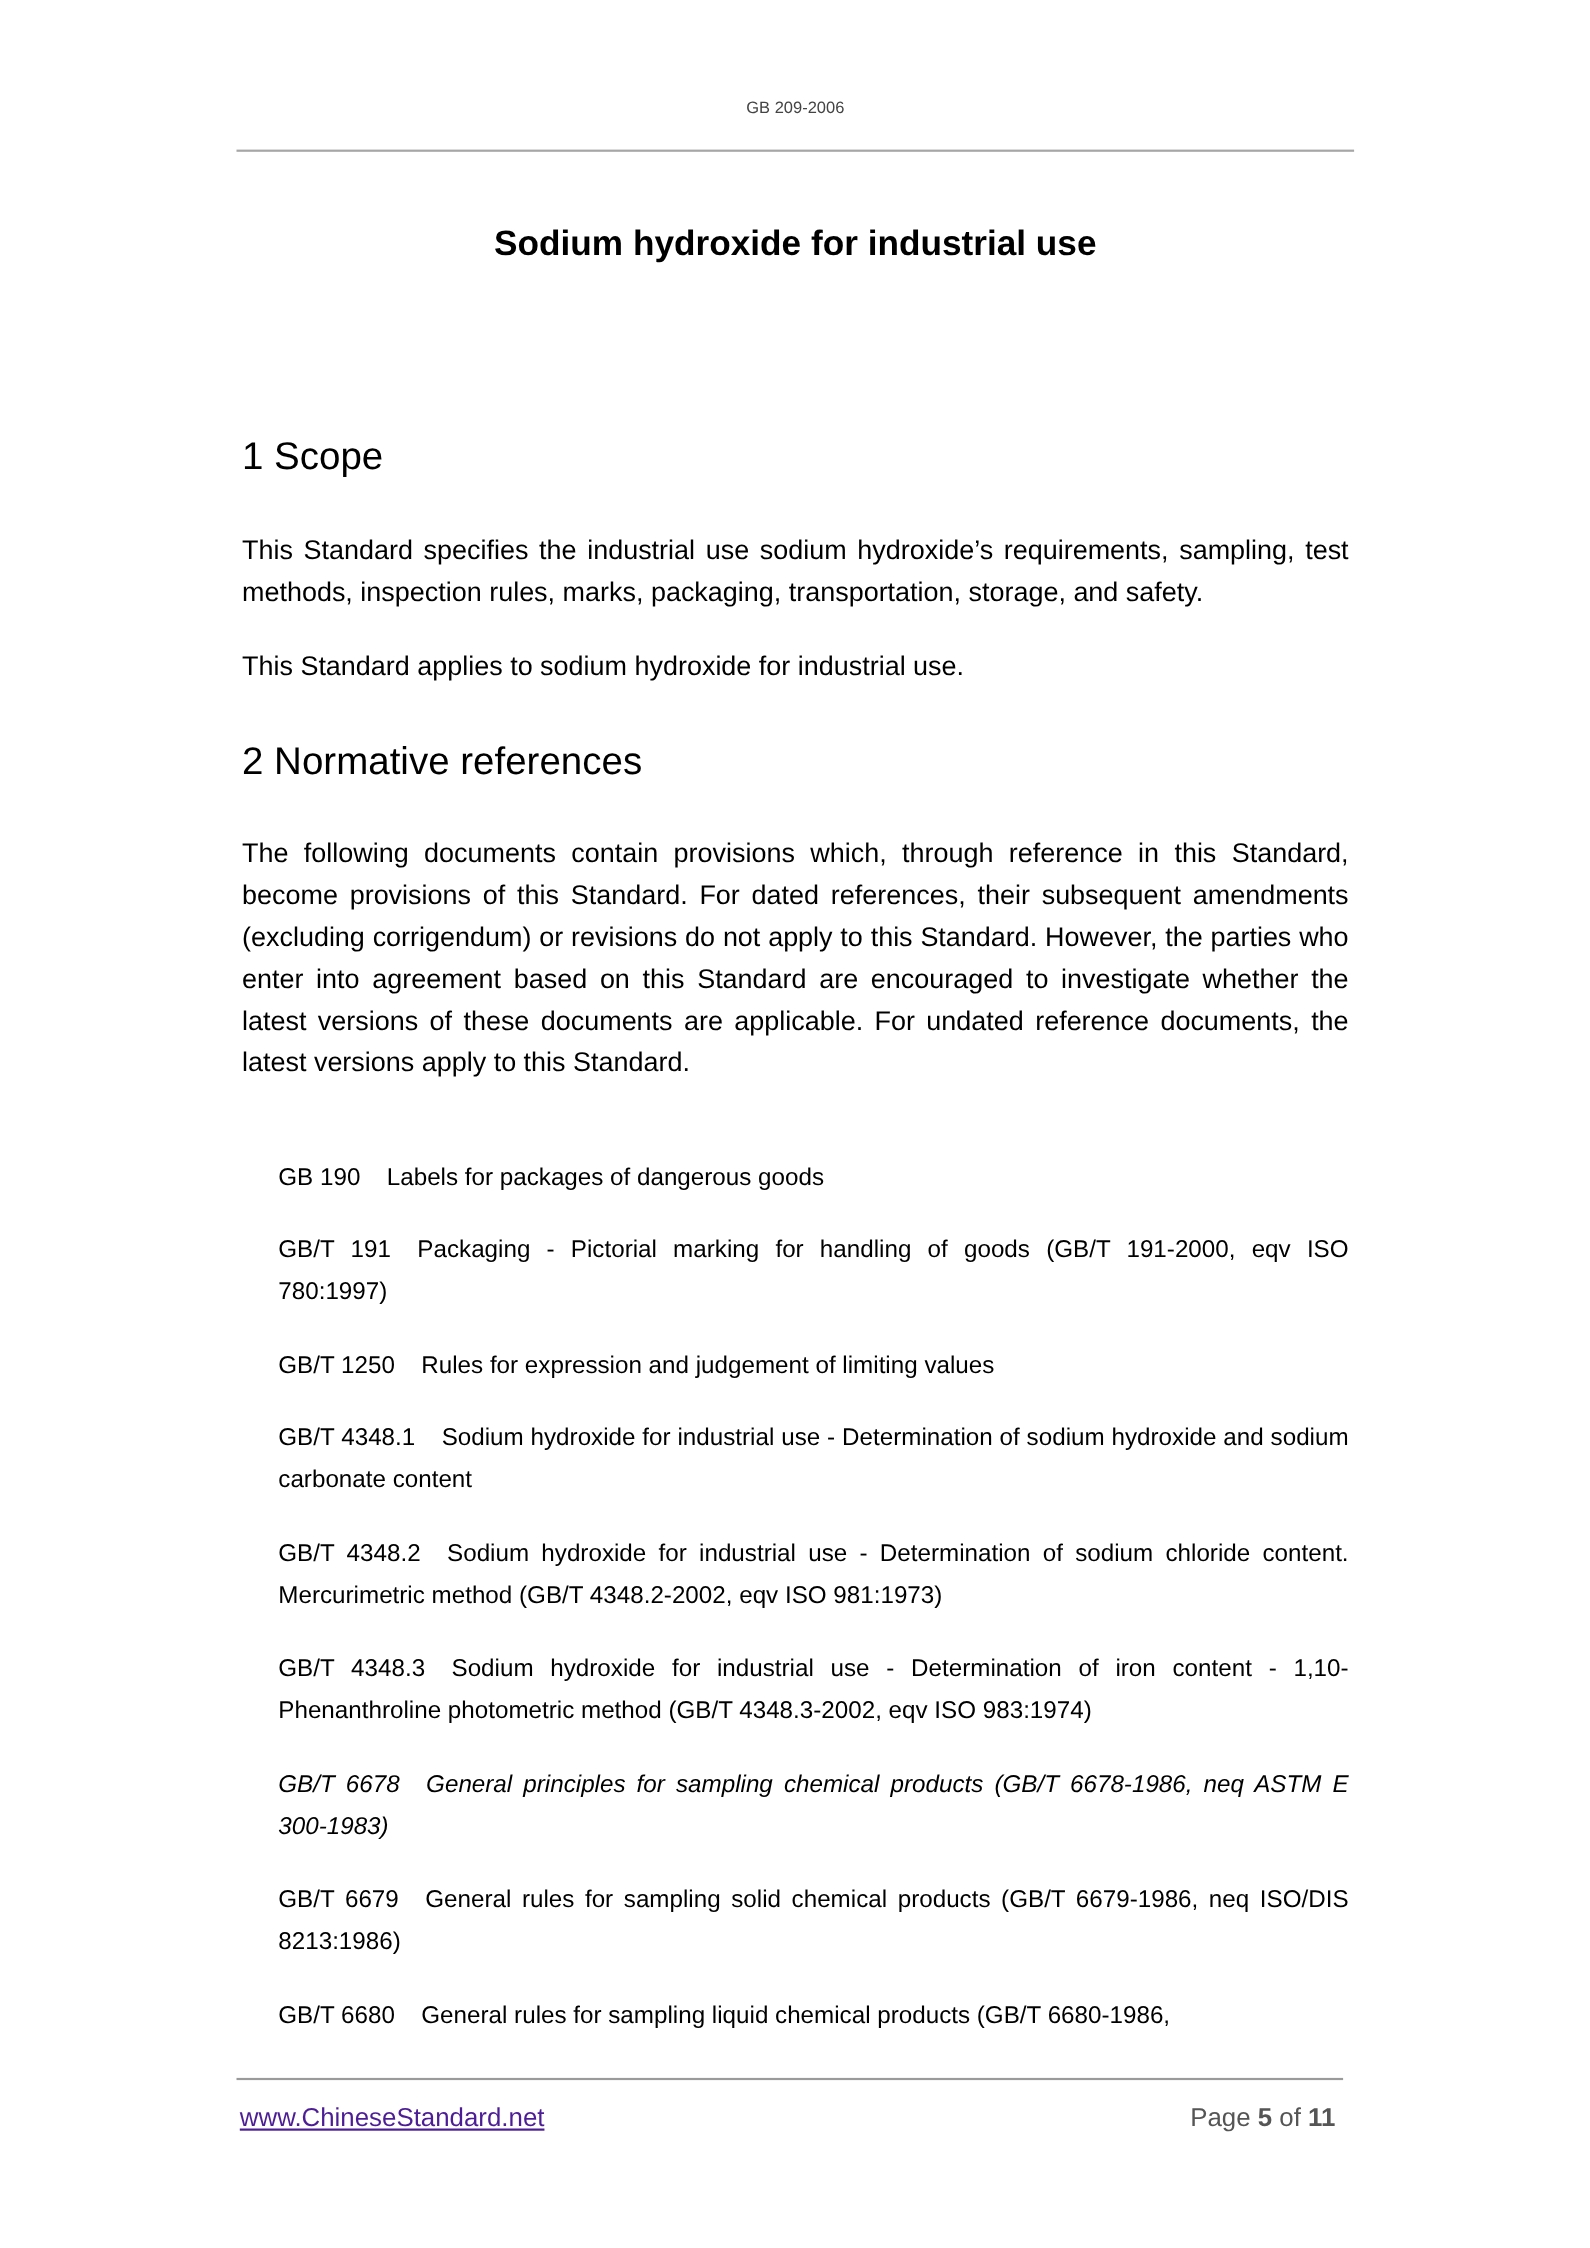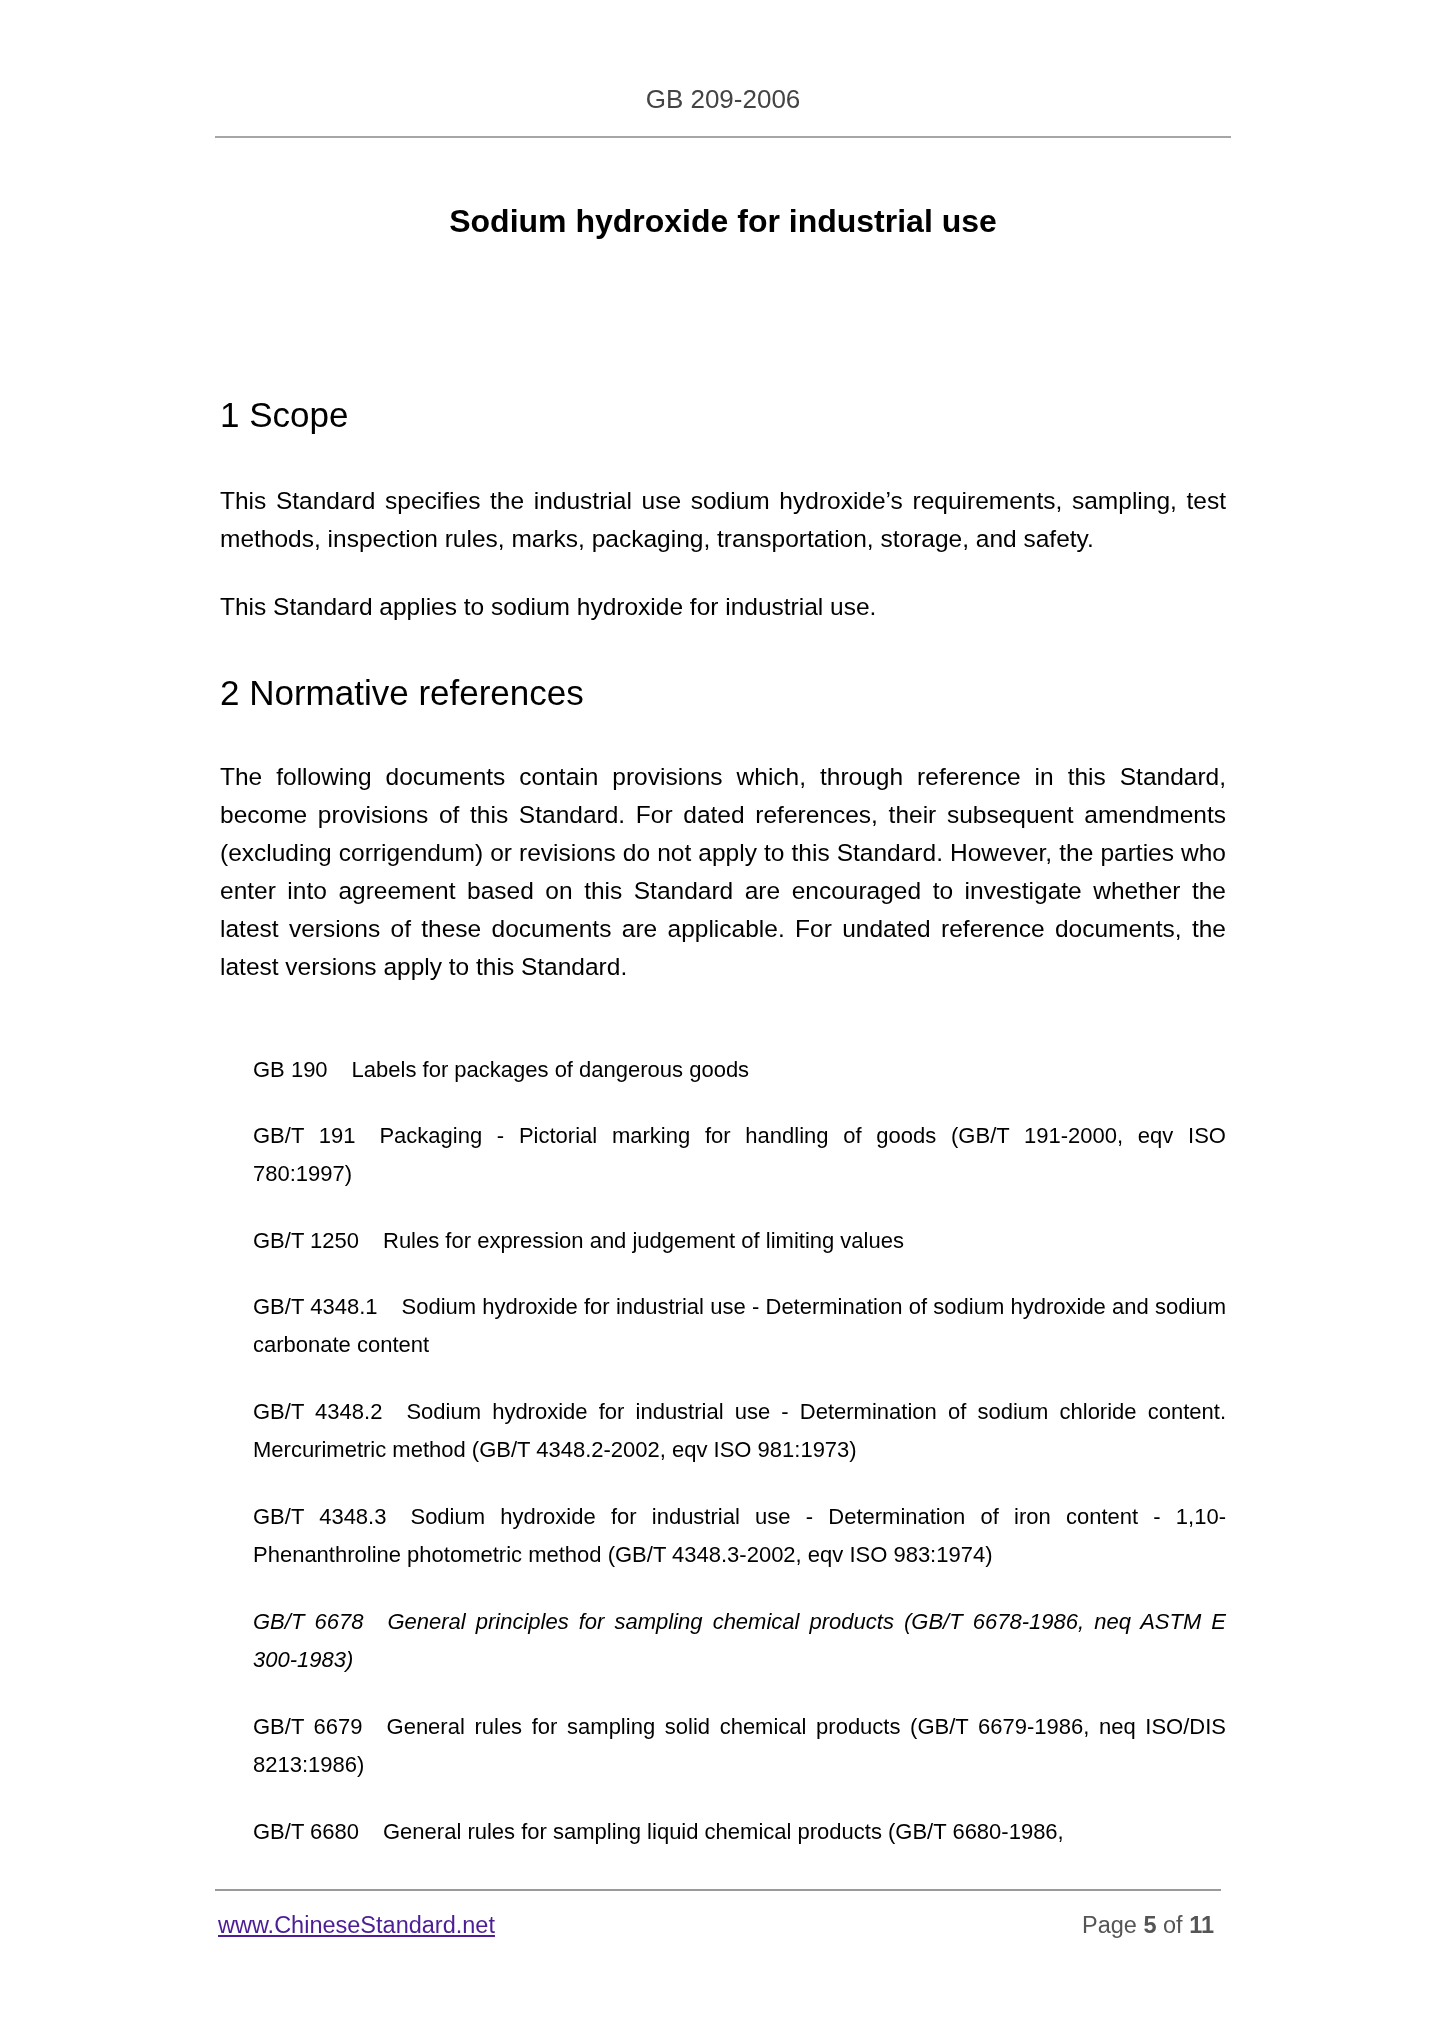--- a/index.html
+++ b/index.html
@@ -1,20 +1,20 @@
 <!DOCTYPE html>
 <html><head>
 <meta charset="utf-8">
 <style>
   html, body { margin: 0; padding: 0; background: #ffffff; }
   body { width: 1445px; height: 2044px; position: relative; overflow: hidden;
          font-family: "Liberation Sans", sans-serif; color: #000; }
   .page { position: absolute; left: 0; top: 0; width: 1445px; height: 2044px; }
   .running-header { position: absolute; top: 84px; left: 215px; width: 1016px; text-align: center;
-         font-size: 26px; color: #444; line-height: 30px; }
+         font-size: 15px; color: #444; line-height: 30px; }
   .rule { position: absolute; left: 215px; width: 1016px; height: 0; border-top: 2px solid #a6a6a6; }
   .rule.top { top: 136px; }
   .rule.bottom { top: 1889px; left: 215px; width: 1006px; border-top-color: #9a9a9a; }
   .doc-title { position: absolute; top: 196px; left: 215px; width: 1016px; text-align: center;
          font-size: 32px; font-weight: bold; line-height: 50px; margin: 0; }
   .body { position: absolute; left: 220px; width: 1006px; }
   h2.section { font-weight: normal; font-size: 35px; line-height: 44px; margin: 0; position: absolute; left: 0; text-align: center; }
   p.para { margin: 0; font-size: 24.5px; line-height: 38px; text-align: justify; position: absolute; left: 0; width: 1006px; }
   .refs { position: absolute; left: 33px; width: 973px; }
   .ref { position: absolute; left: 0; width: 973px; font-size: 22px; line-height: 38px; text-align: justify; }

